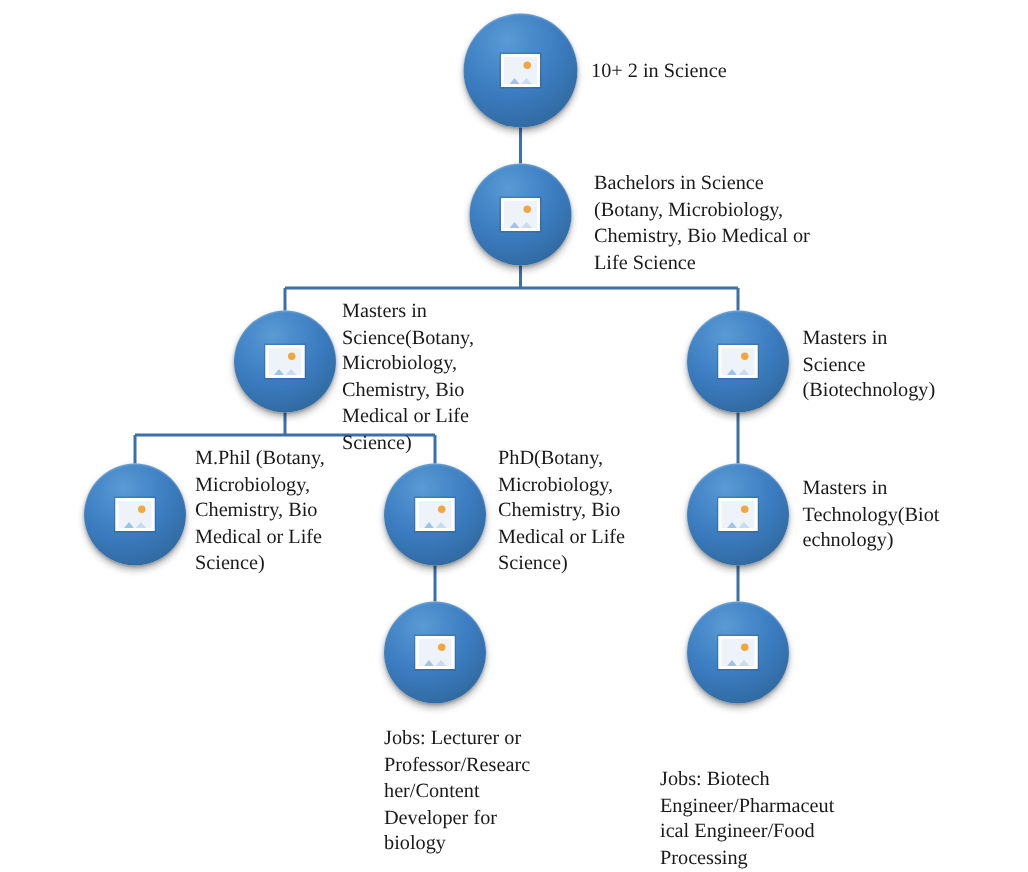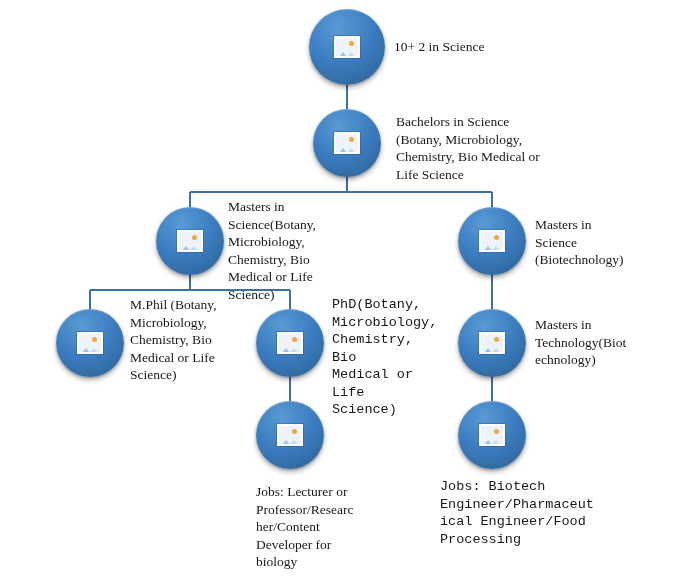--- a/index.html
+++ b/index.html
@@ -203,32 +203,32 @@
 Medical or Life
 Science)</div>
       <div class="label" style="left: 535px; top: 216px; width: 150px; color: rgb(25, 25, 25);">Masters in
 Science
 (Biotechnology)</div>
       <div class="label" style="left: 130px; top: 296px; width: 110px; color: rgb(25, 25, 25); font-family: Liberation Serif, serif;">M.Phil (Botany,
 Microbiology,
 Chemistry, Bio
 Medical or Life
 Science)</div>
-      <div class="label" style="left: 332px; top: 296px; width: 110px; color: rgb(25, 25, 25); font-family: Liberation Mono, monospace;">PhD(Botany,
+      <div class="label" style="left: 332px; top: 296px; width: 110px; color: rgb(25, 25, 25);">PhD(Botany,
 Microbiology,
 Chemistry, Bio
 Medical or Life
 Science)</div>
       <div class="label" style="left: 535px; top: 316px; width: 116px; color: rgb(25, 25, 25);">Masters in
 Technology(Biot
 echnology)</div>
       <div class="label" style="left: 232px; top: 483px; width: 120px; color: rgb(25, 25, 25); margin-left: 24px;">Jobs: Lecturer or
 Professor/Researc
 her/Content
 Developer for
 biology</div>
-      <div class="label" style="left: 440px; top: 478px; width: 160px; color: rgb(25, 25, 25); font-family: Liberation Mono, monospace;">Jobs: Biotech
+      <div class="label" style="left: 440px; top: 510px; width: 160px; color: rgb(25, 25, 25);">Jobs: Biotech
 Engineer/Pharmaceut
 ical Engineer/Food
 Processing</div>
     </div>
 
 </div>
 
 </body></html>

